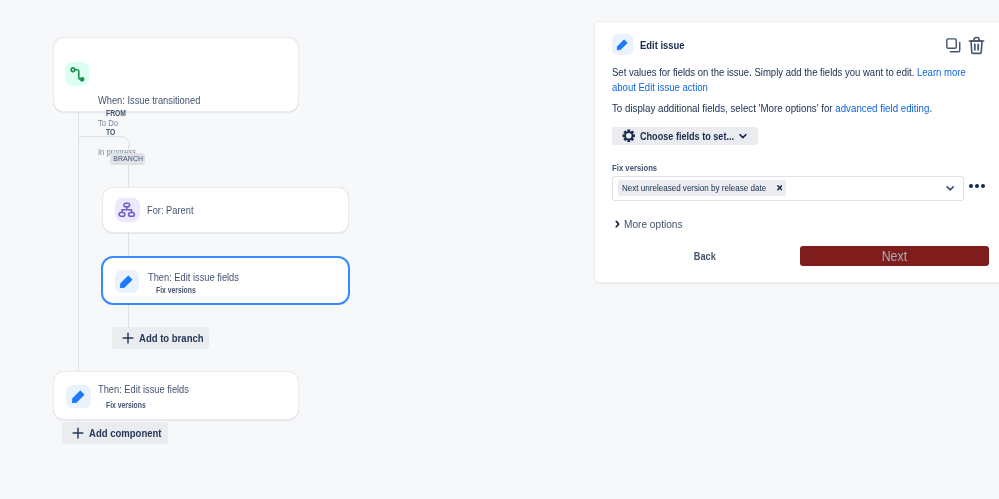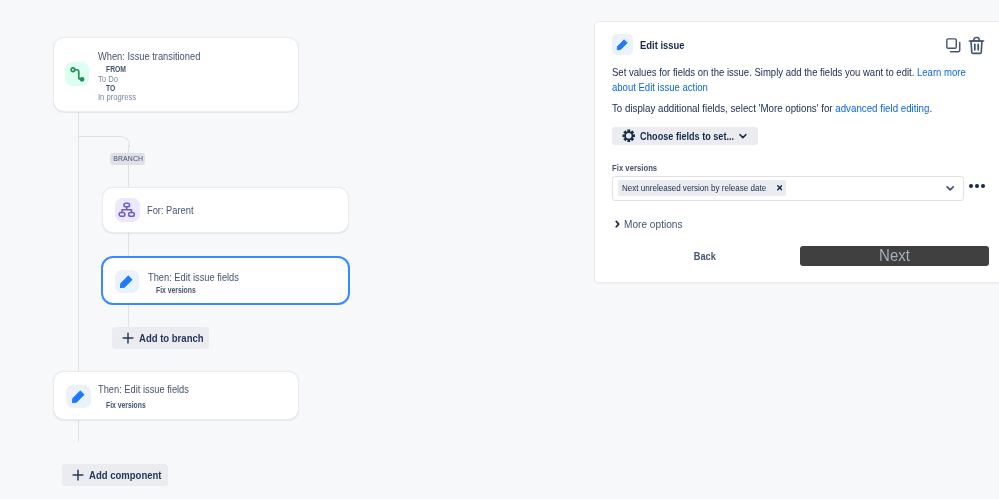--- a/index.html
+++ b/index.html
@@ -69,22 +69,22 @@
   .chip .cx{margin-left:6.5px;display:flex;align-items:center;}
   .selchev{position:absolute;display:flex;align-items:center;}
   .moredots{position:absolute;display:flex;align-items:center;gap:2.5px;}
   .moredots i{width:3.8px;height:3.8px;border-radius:50%;background:#172b4d;display:block;}
 
   .moreopt{position:absolute;display:flex;align-items:center;font-size:11.7px;color:#44546f;}
   .moreopt .mchev{margin-right:4.5px;display:flex;align-items:center;}
 
   .backbtn{position:absolute;font-size:11.5px;font-weight:700;color:#44546f;
            display:flex;align-items:center;justify-content:center;}
-  .nextbtn{position:absolute;background:#404040;border-radius:3px;color:#a6aebb;
-           font-size:17px;display:flex;align-items:center;justify-content:center;}
+  .nextbtn{position:absolute;background:#7f1d1d;border-radius:3px;color:#a6aebb;
+           font-size:14px;display:flex;align-items:center;justify-content:center;}
 </style>
 </head>
 <body>
 
 <div class="graph">
 
   <div class="conn" style="left:78px;top:112px;width:1px;height:25px;"></div>
   <div class="conn" style="left:78px;top:137px;width:1px;height:234px;"></div>
   <div class="conn" style="left:78px;top:420px;width:1px;height:22px;"></div>
 
@@ -95,25 +95,25 @@
 
   <div class="node" style="left:53px;top:37px;width:246px;height:75px;">
     <div class="nicon" style="background:#dcfff1;position:absolute;left:11px;top:24px;width:24px;height:24px;border-radius:7.5px;">
       <svg width="19" height="19" viewBox="0 0 24 24" fill="none">
         <path d="M8.6 6.0h2.9a2.1 2.1 0 0 1 2.1 2.1v7.8a2.1 2.1 0 0 0 2.1 2.1h1.0" stroke="#1f9254" stroke-width="2.15" stroke-linecap="round" stroke-linejoin="round"></path>
         <circle cx="6.3" cy="6.0" r="2.25" stroke="#1f9254" stroke-width="2.15"></circle>
         <circle cx="17.8" cy="18.0" r="2.05" fill="#1f9254" stroke="#1f9254" stroke-width="1.9"></circle>
       </svg>
     </div>
     <div class="ntext" style="position:absolute;left:43.5px;top:12px;">
-      <div class="ntitle" style="height:11px;"><span class="sx">When: Issue transitioned</span></div>
+      <div class="ntitle" style="height:11px;margin-top:44px;"><span class="sx">When: Issue transitioned</span></div>
       <div class="nsub" style="height:10px;margin-top:3px;"><span class="sx">FROM</span></div>
       <div class="nsubv" style="height:9px;"><span class="sx">To Do</span></div>
       <div class="nsub" style="height:8px;"><span class="sx">TO</span></div>
-      <div class="nsubv" style="height:10px;margin-top:1px;text-decoration:underline;"><span class="sx">In progress</span></div>
+      <div class="nsubv" style="height:10px;margin-top:12px;text-decoration:underline;"><span class="sx">In progress</span></div>
     </div>
   </div>
 
   <div class="badge" style="left:110.4px;top:153px;width:35px;height:11.5px;">
     <span class="sx" style="transform-origin:center center">BRANCH</span>
   </div>
 
   <div class="node" style="left:102px;top:187px;width:247px;height:46px;">
     <div class="nicon" style="background:#eee8ff;position:absolute;left:11.5px;top:10px;width:25px;height:24px;border-radius:7.5px;">
       <svg width="17.5" height="17.5" viewBox="0 0 24 24" fill="none">
@@ -154,21 +154,21 @@
       <svg width="17" height="17" viewBox="0 0 24 24" fill="none">
         <path d="M3.60 20.40 L8.90 20.05 L19.51 9.44 L14.56 4.49 L3.95 15.10 Z" fill="#1d7afc" stroke="#1d7afc" stroke-width="1.5" stroke-linejoin="round"></path>
       </svg>
     </div>
     <div class="ntext" style="position:absolute;left:44px;top:11px;">
       <div class="ntitle" style="height:11px;"><span class="sx">Then: Edit issue fields</span></div>
       <div class="nsub" style="height:10px;margin-top:5.5px;"><span class="sx">Fix versions</span></div>
     </div>
   </div>
 
-  <div class="addbtn" style="left:62px;top:464px;width:106px;height:21.5px;padding-left:9.8px;">
+  <div class="addbtn" style="left:62px;top:422px;width:106px;height:21.5px;padding-left:9.8px;">
     <span class="plus">
       <svg width="12" height="12" viewBox="0 0 12 12">
           <path d="M6 1.1v9.8M1.1 6h9.8" stroke="#253858" stroke-width="1.45" stroke-linecap="round"></path>
         </svg>
     </span>
     <span class="lbl"><span class="sx">Add component</span></span>
   </div>
 </div>
 
 <div class="panel" style="left:594px;top:20.5px;width:411px;height:262px;"></div>

